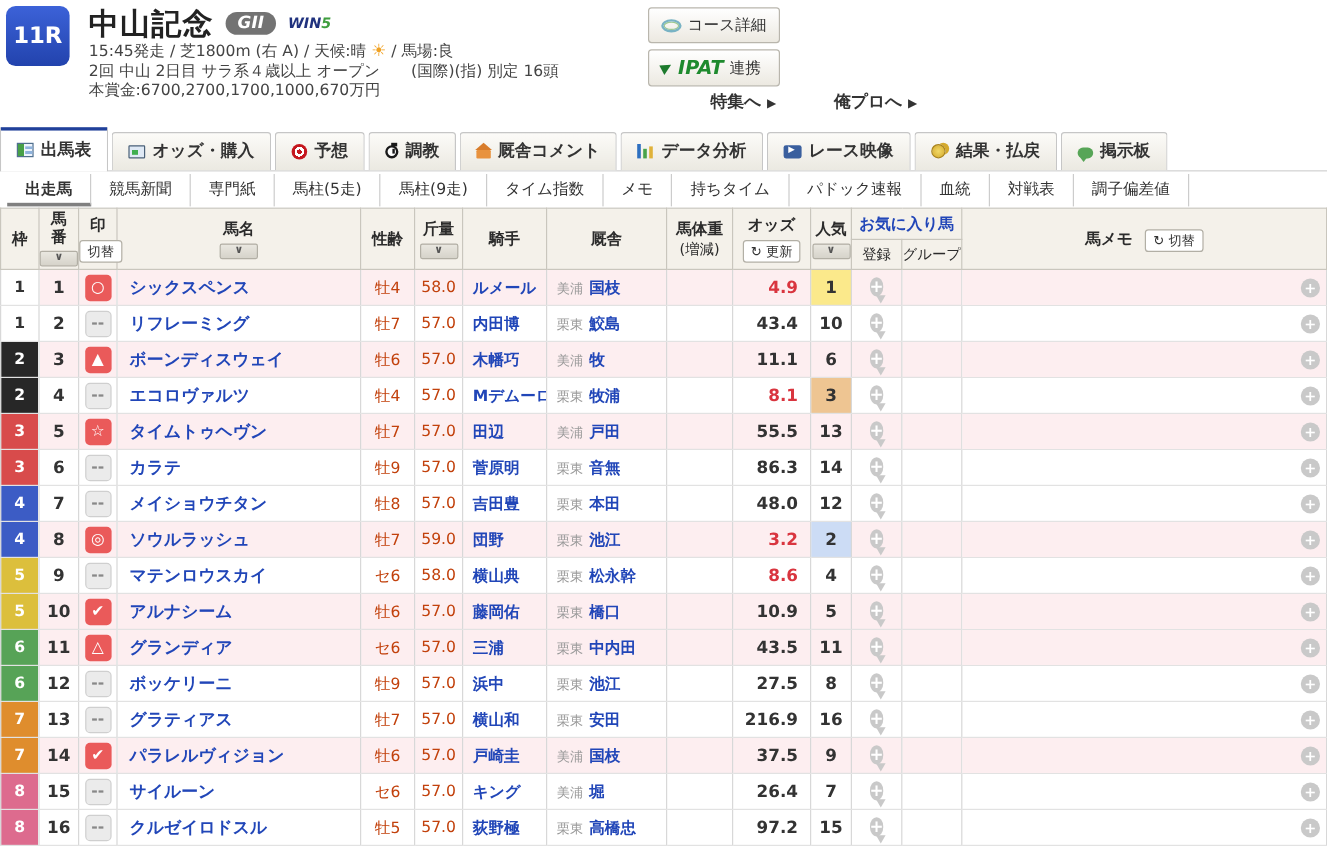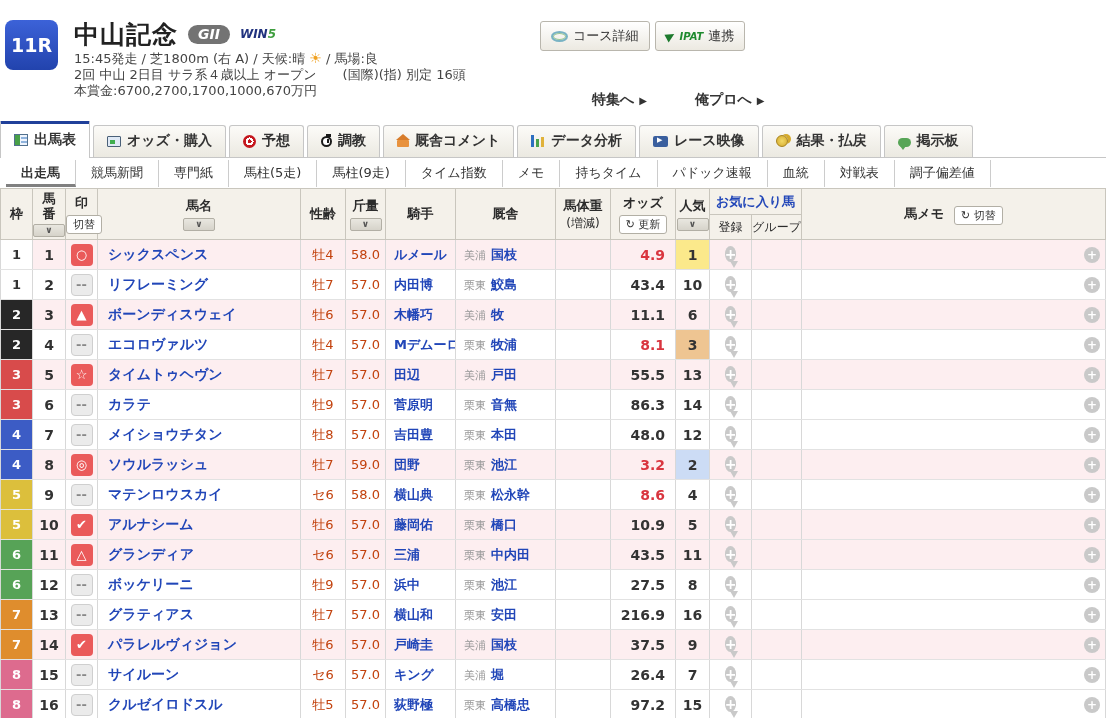--- a/index.html
+++ b/index.html
@@ -1,41 +1,41 @@
 <!DOCTYPE html>
 <html><head>
 <meta charset="utf-8">
 <style>
   * { box-sizing: border-box; margin: 0; padding: 0; }
   html,body { width:1106px; height:718px; overflow:hidden; background:#fff;
     font-family:"DejaVu Sans","Liberation Sans",sans-serif; }
   .page { width:1106px; height:718px; position:relative; }
 
   
-  .race-header { position:relative; height:106px; background:#fff;margin-top:15px; }
+  .race-header { position:relative; height:106px; background:#fff; }
   .race-num { position:absolute; left:5px; top:5px; width:53px; height:50px;
     background:linear-gradient(#3c62d8,#2243ad); border-radius:8px; color:#fff;
     font-size:19px; font-weight:bold; display:flex; align-items:center; justify-content:center; }
   .race-main { margin-left:74px; padding-top:3px; }
   .title-row { display:flex; align-items:center; gap:10px; height:32px; }
   .race-title { font-size:25px; font-weight:bold; color:#222; letter-spacing:1px; }
   .grade-badge { background:#737373; color:#fff; font-style:italic; font-weight:bold;
     font-size:14px; padding:1px 10px 2px; border-radius:11px; }
   .win5 { font-style:italic; font-weight:bold; font-size:12px; }
   .win5 .w { color:#20327e; } .win5 .f { color:#3f9e3f; }
   .race-info { font-size:13px; color:#444; line-height:16px; }
   .sun { color:#f0a122; font-size:14px; }
-  .header-buttons { position:absolute; left:540px; top:6px; display:flex; gap:5px; }
+  .header-buttons { position:absolute; left:540px; top:6px; display:flex; gap:5px;flex-direction:column; }
   .hbtn { display:flex; align-items:center; gap:5px; padding:5px 10px; font-size:13px; color:#333;
     background:linear-gradient(#ffffff,#ece9e1); border:1px solid #b9b6ad; border-radius:3px; cursor:pointer; }
   .icon-course { width:17px; height:11px; border:2px solid #79b3c4; border-radius:50%;
     box-shadow:inset 0 0 0 1px #9cc98f; }
   .ipat-bolt { width:0; height:0; border-left:9px solid #1d7a2d; border-top:4px solid transparent;
     border-bottom:5px solid transparent; transform:rotate(-28deg); }
-  .ipat-logo { color:#1e8a2e; font-weight:bold; font-style:italic; font-size:10px; letter-spacing:0; }
+  .ipat-logo { color:#1e8a2e; font-weight:bold; font-style:italic; font-size:16px; letter-spacing:0; }
   .header-links { position:absolute; left:592px; top:76px; display:flex; gap:48px;
     font-size:14px; font-weight:bold; color:#333; }
   .header-links .lnk { cursor:pointer; }
   .arr { font-size:10px; }
 
   
   .tabstrip { display:flex; align-items:flex-end; height:37px; border-bottom:1px solid #c6c6c6;
     background:#fff; padding-left:0; }
   .tab { display:flex; align-items:center; gap:6px; padding:6px 13px 7px; font-size:14px; font-weight:bold;
     color:#333; background:linear-gradient(#fcfbf8,#ebe9e1); border:1px solid #c6c6c6; border-bottom:none;

